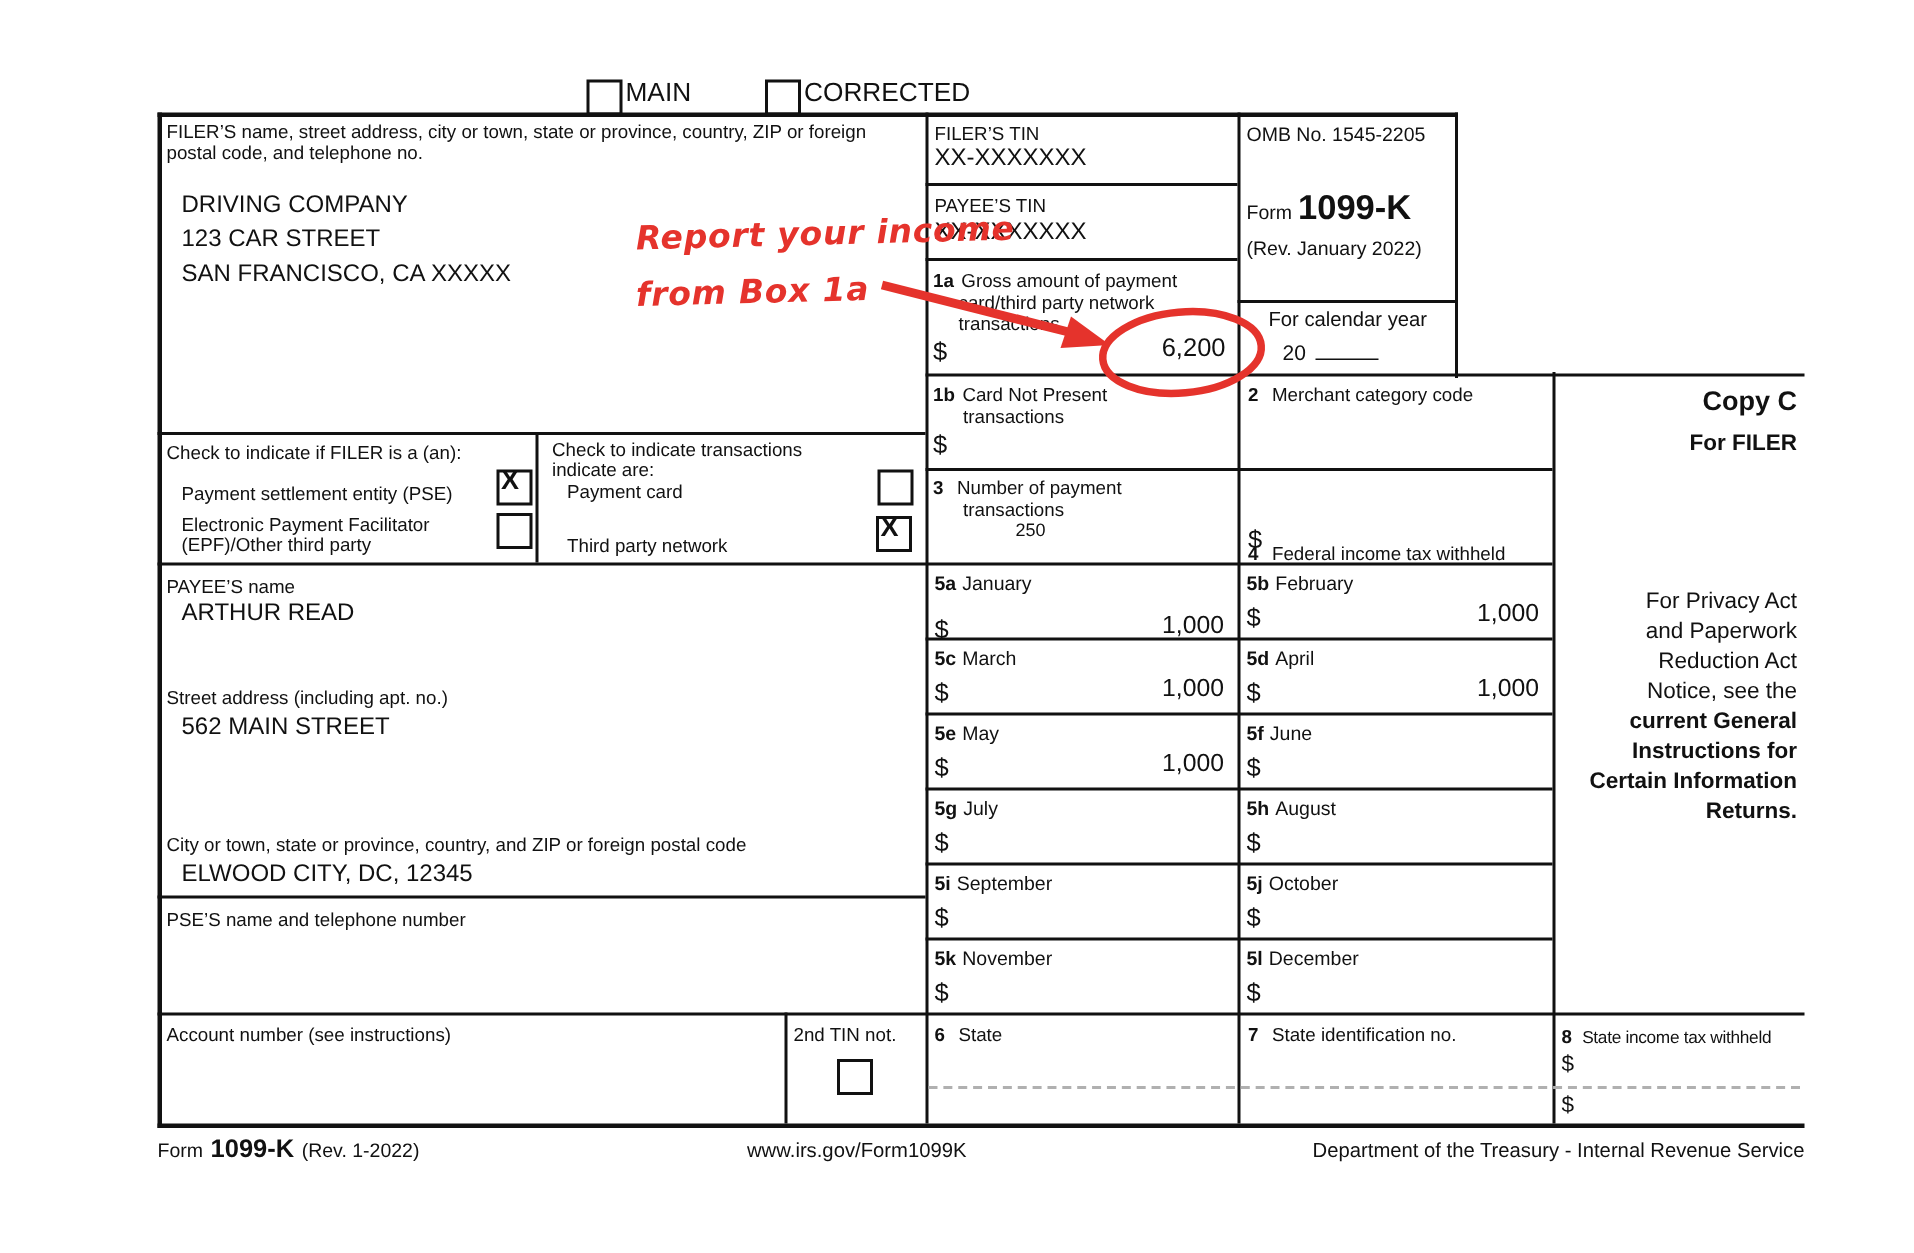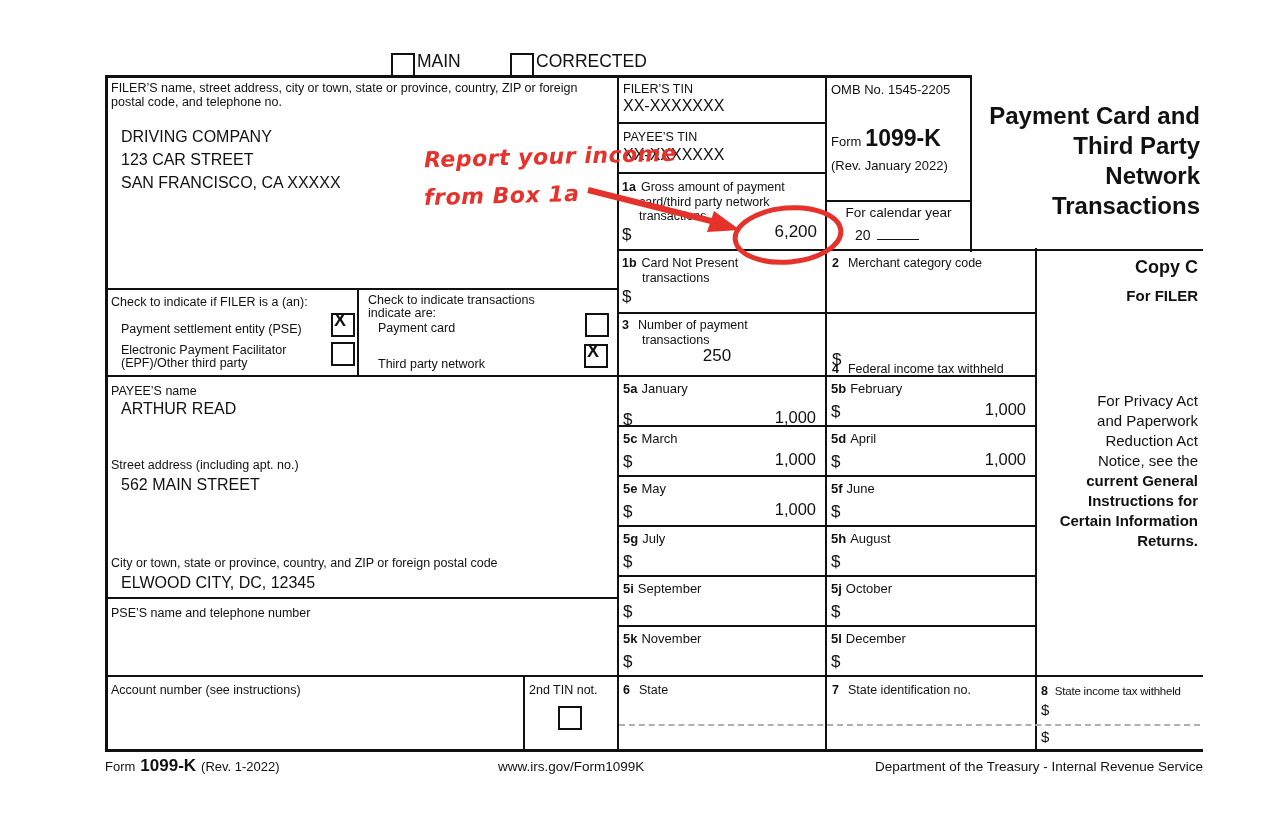--- a/index.html
+++ b/index.html
@@ -82,26 +82,20 @@
   <div class="t baseline-row" style="left:831px;top:125px;">
     <span style="font-size:13px;">Form</span>
     <span style="font-size:23px;font-weight:700;margin-left:4px;">1099-K</span>
   </div>
   <div class="t" style="left:831px;top:158px;font-size:13px;">(Rev. January 2022)</div>
   <div class="t" style="left:827px;top:205px;width:143px;text-align:center;font-size:13.5px;">For calendar year</div>
   <div class="t" style="left:855px;top:226px;font-size:14px;">
     <span>20</span><span class="blank"></span>
   </div>
 
-  <div class="big-title">
-    <div>Payment Card and</div>
-    <div>Third Party</div>
-    <div>Network</div>
-    <div>Transactions</div>
-  </div>
   <div class="t b" style="left:1040px;top:257px;width:158px;text-align:right;font-size:18px;">Copy C</div>
   <div class="t b" style="left:1040px;top:287px;width:158px;text-align:right;font-size:15px;">For FILER</div>
   <div class="priv">
     <div>For Privacy Act</div>
     <div>and Paperwork</div>
     <div>Reduction Act</div>
     <div>Notice, see the</div>
     <div class="b">current General</div>
     <div class="b">Instructions for</div>
     <div class="b">Certain Information</div>
@@ -125,21 +119,21 @@
   <div class="cell" style="left:825px;top:250px;width:210px;height:61px;">
     <div class="t lbl hang" style="left:7px;top:6px;width:190px;">
       <span class="bnum2">2</span><span>Merchant category code</span>
     </div>
   </div>
 
   <div class="cell" style="left:617px;top:312px;width:208px;height:62px;">
     <div class="t lbl hang" style="left:5px;top:6px;width:150px;">
       <span class="bnum2">3</span><span>Number of payment transactions</span>
     </div>
-    <div class="t" style="left:60px;top:34px;width:80px;text-align:center;font-size:17px;">250</div>
+    <div class="t" style="left:60px;top:34px;width:80px;font-size:12px;">250</div>
   </div>
   <div class="cell" style="left:825px;top:312px;width:210px;height:62px;">
     <div class="t lbl hang" style="left:7px;top:6px;width:160px;margin-top:44px;">
       <span class="bnum2">4</span><span>Federal income tax withheld</span>
     </div>
     <div class="t" style="left:7px;bottom:4px;font-size:17px;">$</div>
   </div>
 
   <div class="cell" style="left:105px;top:288px;width:512px;height:87px;">
     <div class="t lbl" style="left:6px;top:7px;">Check to indicate if FILER is a (an):</div>

